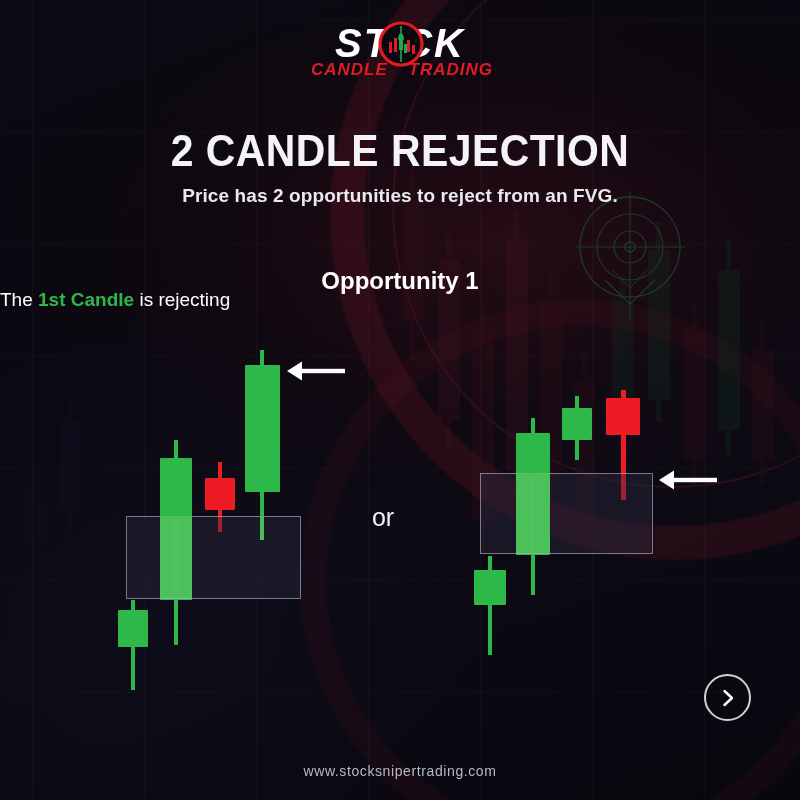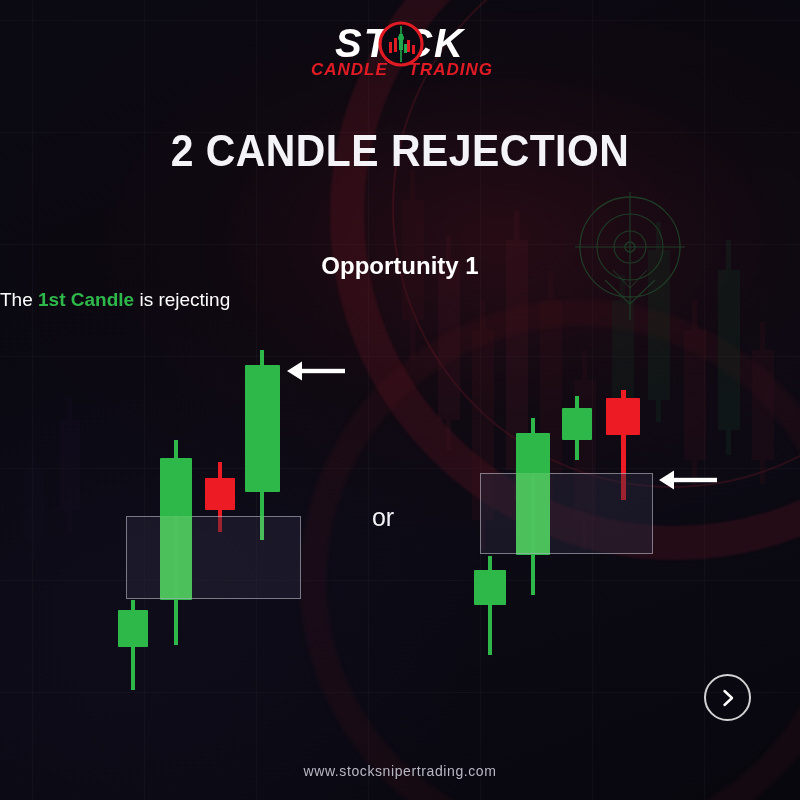--- a/index.html
+++ b/index.html
@@ -101,21 +101,21 @@
     transform: scaleX(0.93);
   }
   .subtitle {
     position:absolute; left:0; right:0; top:185px;
     text-align:center;
     font-size:19px; font-weight:bold;
     letter-spacing:0.1px;
     color:#e9e9ef;
   }
   .opp-title {
-    position:absolute; left:0; right:0; top:252px;
+    position:absolute; left:0; right:0; top:267px;
     text-align:center;
     font-size:24px; font-weight:bold;
     color:#ffffff;
   }
   .opp-sub {
     position:absolute; left:0; right:0; top:289px;
     font-size:19px; font-weight:500;
     color:#ffffff;
   }
   .hl { color:#2eb84a; font-weight:bold; }
@@ -222,20 +222,21 @@
           <rect x="27" y="24" width="3" height="9"></rect>
         </g>
         <circle cx="24" cy="18" r="3" fill="#22a84b"></circle>
       </svg>
       <div class="logo-sniper">CANDLE</div>
       <div class="logo-trading">TRADING</div>
     </div>
   </div>
 
   <div class="title">2 CANDLE REJECTION</div>
+  <div class="subtitle">Price has 2 opportunities to reject from an FVG.</div>
   <div class="opp-title">Opportunity 1</div>
   <div class="opp-sub">
     <span>The </span><span class="hl">1st Candle</span><span> is rejecting</span>
   </div>
 
   <div class="or-label">or</div>
 
   <svg class="chart" style="left:0; top:0;" width="800" height="800" viewBox="0 0 800 800">
     <g id="chart-render">
         <g>

